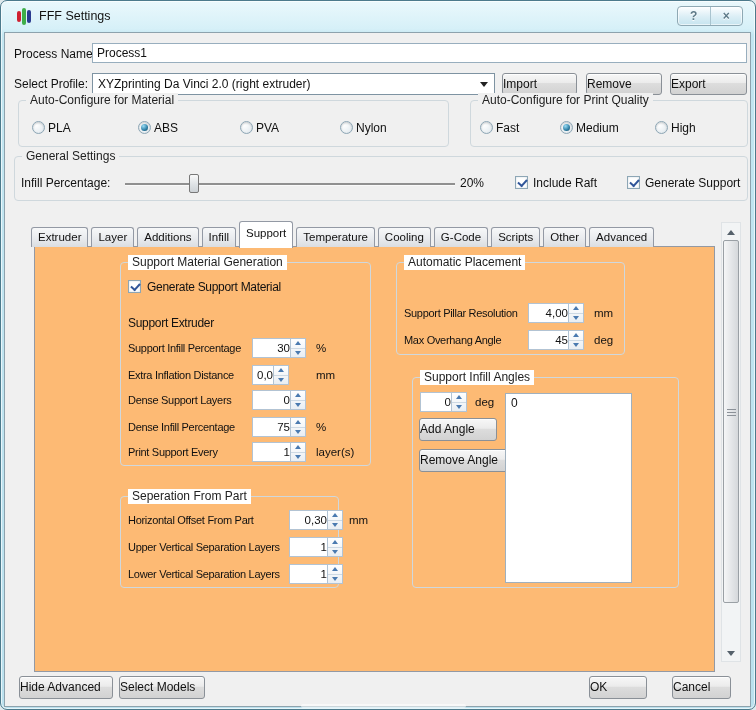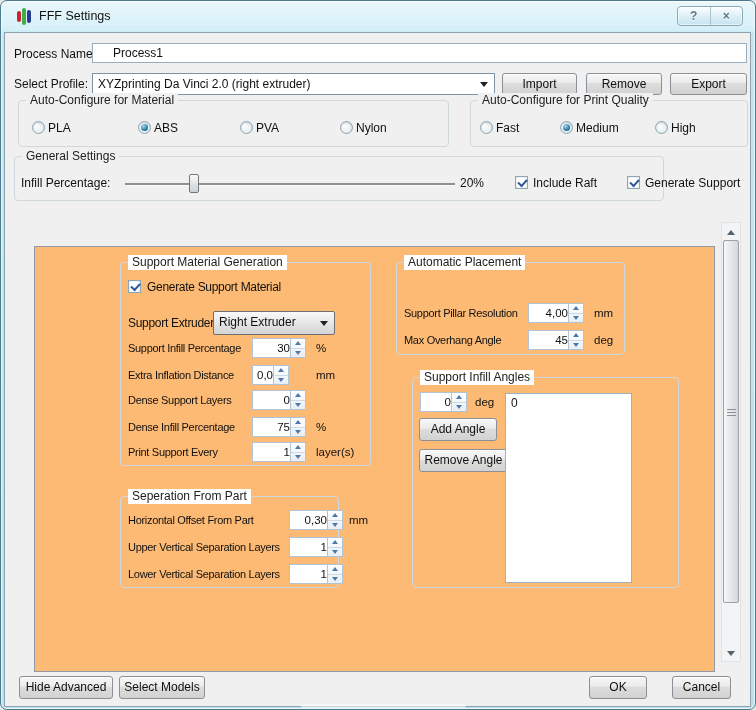--- a/index.html
+++ b/index.html
@@ -22,28 +22,28 @@
       background:linear-gradient(#fdfeff,#ddeff6 50%,#c6e4ef);
       box-shadow:inset 0 0 0 1px rgba(255,255,255,.6); }
   .wbtn { flex:1; text-align:center; line-height:18px; font-size:12px; font-weight:bold;
       color:#5d7a88; text-shadow:0 1px 0 rgba(255,255,255,.9); cursor:default; }
   .wbtn + .wbtn { border-left:1px solid #a9c4cf; }
   .dialog { position:absolute; left:3px; top:31px; width:747px; height:675px;
       background:#f0f0f0; border:1px solid #8da2ad; }
   .lbl { position:absolute; font-size:12px; line-height:16px; white-space:nowrap; }
   .fl  { position:absolute; font-size:11px; letter-spacing:-0.3px; line-height:16px; white-space:nowrap; }
   .input { position:absolute; background:#fff; border:1px solid #98aebe; font-size:12px;
-      line-height:18px; padding:0 20px; white-space:nowrap; }
+      line-height:18px; padding:0 4px; white-space:nowrap; }
   .combo { position:absolute; background:#fff; border:1px solid #7e93a2; font-size:12px;
       line-height:20px; padding:0 18px 0 5px; white-space:nowrap; }
   .combo-btn3d { background:linear-gradient(#fafafa,#e8e8e8 45%,#d4d4d4); border:1px solid #6f6f6f;
       border-radius:2px; line-height:21px; }
   .carrow { position:absolute; right:6px; top:50%; margin-top:-2px; width:0; height:0;
       border-left:4px solid transparent; border-right:4px solid transparent; border-top:5px solid #222; }
-  .btn { position:absolute; border:1px solid #8a9097; border-radius:3px; text-align:center;
+  .btn { position:absolute; border:1px solid #8a9097; border-radius:3px; 
       font-size:12px; background:linear-gradient(#f7f7f7,#ebebeb 45%,#dddddd 46%,#d2d2d2);
       box-shadow:inset 0 1px 0 rgba(255,255,255,.8); line-height:20px; white-space:nowrap; }
   .group { position:absolute; border:1px solid #cfd8dd; border-radius:4px; }
   .gt { position:absolute; top:-8px; left:7px; padding:0 4px; font-size:12px; line-height:15px;
       background:#f0f0f0; color:#222; white-space:nowrap; }
   .pane .gt { background:#fff; }
   .radio { position:absolute; width:13px; height:13px; border-radius:50%;
       border:1px solid #8da6b5; background:radial-gradient(circle at 30% 30%,#ffffff,#dde6ec);
       box-shadow:inset 0 1px 2px rgba(0,0,0,.18); }
   .radio.sel::after { content:''; position:absolute; left:2px; top:2px; width:7px; height:7px;
@@ -139,44 +139,53 @@
       <span class="radio" style="left:13px;top:20px"></span>
       <span class="lbl" style="left:29px;top:19px">PLA</span>
       <span class="radio sel" style="left:119px;top:20px"></span>
       <span class="lbl" style="left:135px;top:19px">ABS</span>
       <span class="radio" style="left:221px;top:20px"></span>
       <span class="lbl" style="left:237px;top:19px">PVA</span>
       <span class="radio" style="left:321px;top:20px"></span>
       <span class="lbl" style="left:337px;top:19px">Nylon</span>
     </div>
 
-    <div class="group" style="left:9px;top:123px;width:650px;height:45px">
+    <div class="group" style="left:9px;top:123px;width:734px;height:45px">
       <span class="gt">General Settings</span>
       <span class="lbl" style="left:6px;top:18px">Infill Percentage:</span>
       <div class="slider-groove" style="left:110px;top:26px;width:330px"></div>
       <div class="slider-handle" style="left:174px;top:17px"></div>
       <span class="lbl" style="left:445px;top:18px">20%</span>
       <span class="cb on" style="left:500px;top:19px"></span>
       <span class="lbl" style="left:518px;top:18px">Include Raft</span>
       <span class="cb on" style="left:612px;top:19px"></span>
       <span class="lbl" style="left:630px;top:18px">Generate Support</span>
     </div>
 
+    <div class="tabs">
+      <span class="tab">Extruder</span>
+      <span class="tab">Layer</span>
+      <span class="tab">Additions</span>
+      <span class="tab">Infill</span>
+      <span class="tab active">Support</span>
+      <span class="tab">Temperature</span>
+      <span class="tab">Cooling</span>
+      <span class="tab">G-Code</span>
+      <span class="tab">Scripts</span>
+      <span class="tab">Other</span>
+      <span class="tab">Advanced</span>
+    </div>
 
     <div class="pane">
 
       <div class="group" style="left:85px;top:15px;width:251px;height:204px">
         <span class="gt">Support Material Generation</span>
         <span class="cb on" style="left:7px;top:17px"></span>
         <span class="fl" style="left:26px;top:16px;font-size:12px">Generate Support Material</span>
         <span class="fl" style="left:7px;top:52px;font-size:12px">Support Extruder</span>
-        <div class="combo combo-btn3d" style="left:92px;top:48px;width:122px;height:24px">
-          <span>Right Extruder</span>
-          <i class="carrow"></i>
-        </div>
 
         <span class="fl" style="left:7px;top:77px">Support Infill Percentage</span>
         <div class="spin" style="left:131px;top:75px;width:54px">
           <span class="sv">30</span>
           <span class="sb">
               <i class="tu"></i>
               <i class="td"></i>
             </span>
         </div>
         <span class="unit" style="left:195px;top:77px">%</span>

